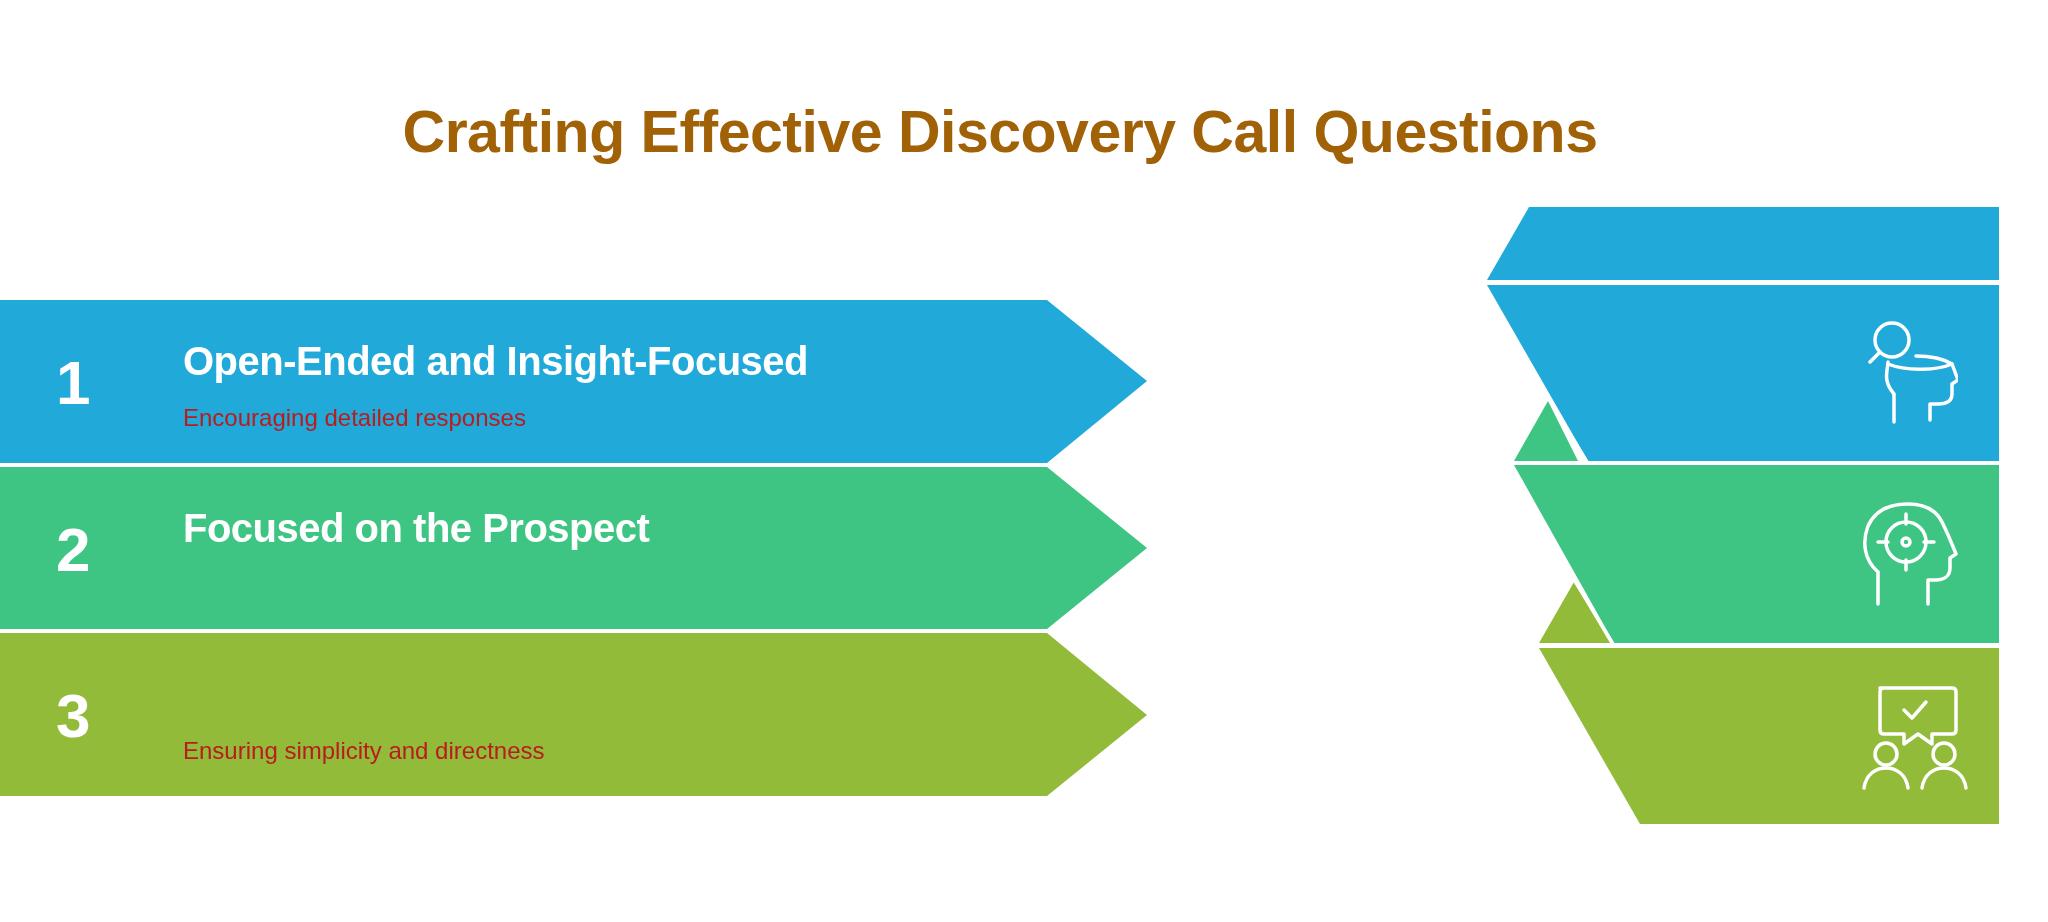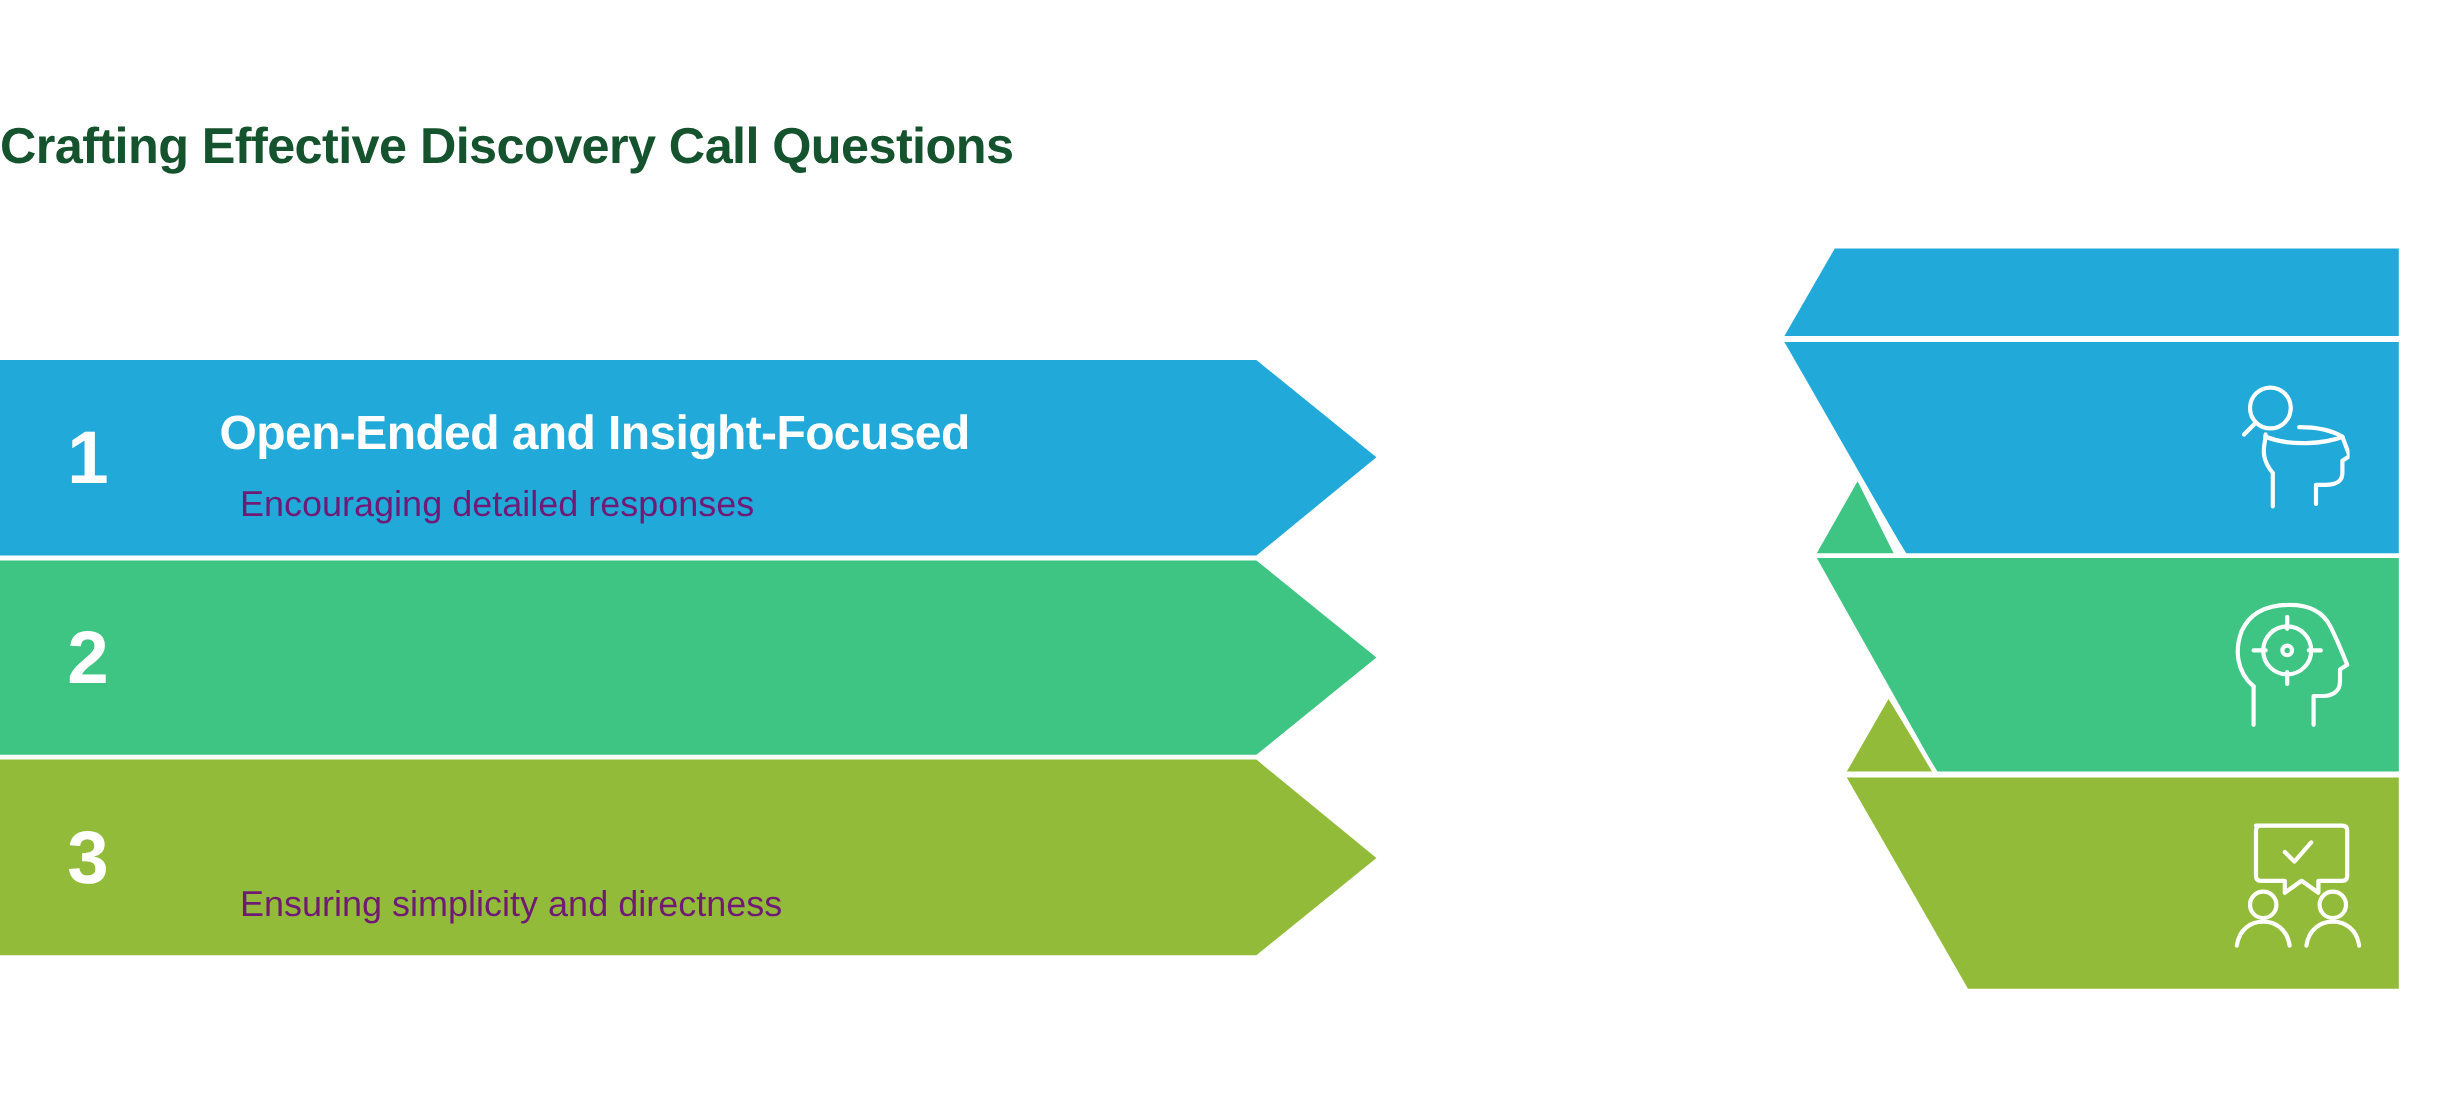--- a/index.html
+++ b/index.html
@@ -1,22 +1,22 @@
 <!DOCTYPE html>
 <html><head>
 <meta charset="utf-8">
 <style>
   html, body { margin: 0; padding: 0; background: #ffffff; }
   body { width: 2048px; height: 922px; position: relative; overflow: hidden; font-family: "Liberation Sans", "DejaVu Sans", sans-serif; }
-  .title { position: absolute; left: 0; top: 98px; width: 2000px; text-align: left; font-size: 42px; font-weight: bold; color: #14532d; letter-spacing: -0.5px; }
+  .title { position: absolute; left: 0; top: 98px; width: 2000px; text-align: center; font-size: 59px; font-weight: bold; color: #a16207; letter-spacing: -0.5px; }
   svg.shapes { position: absolute; left: 0; top: 0; }
   .step { position: absolute; left: 0; width: 1150px; height: 163px; }
   .step .num { position: absolute; left: 56px; top: 50%; transform: translateY(-50%); font-size: 62px; font-weight: bold; color: #ffffff; width: 60px; text-align: left; }
   .step .heading { position: absolute; left: 183px; top: 39px; font-size: 40px; font-weight: bold; color: #ffffff; white-space: nowrap; letter-spacing: -0.5px; }
-  .step .desc { position: absolute; left: 183px; top: 104px; font-size: 30px; color: #701a75; white-space: nowrap; margin-left: 17px; }
+  .step .desc { position: absolute; left: 183px; top: 104px; font-size: 24px; color: #b91c1c; white-space: nowrap; }
   .icon { position: absolute; }
 </style>
 </head>
 <body>
 
 <div class="title">Crafting Effective Discovery Call Questions</div>
 
 <svg class="shapes" width="2048" height="922" viewBox="0 0 2048 922">
 
   <polygon points="0,300 1047,300 1147,381 1047,463 0,463" fill="#20A9D9"></polygon>
@@ -33,20 +33,21 @@
   <polygon points="1539,648 1999,648 1999,824 1640,824" fill="#93BB3A"></polygon>
 </svg>
 
 <div class="step" style="top:300px;">
   <div class="num">1</div>
   <div class="heading">Open-Ended and Insight-Focused</div>
   <div class="desc">Encouraging detailed responses</div>
 </div>
 <div class="step" style="top:467px;">
   <div class="num">2</div>
+  <div class="heading">Focused on the Prospect</div>
 </div>
 <div class="step" style="top:633px;">
   <div class="num">3</div>
   <div class="desc">Ensuring simplicity and directness</div>
 </div>
 
 <svg class="icon" style="left:1868px; top:318px;" width="90" height="108" viewBox="0 0 90 108" fill="none" stroke="#ffffff" stroke-width="3.5" stroke-linecap="round" stroke-linejoin="round">
   <circle cx="24" cy="22" r="17"></circle>
   <line x1="12" y1="34" x2="2" y2="44"></line>
   <path d="M20 44 C 20 52, 14 62, 26 76 L 26 104"></path>

